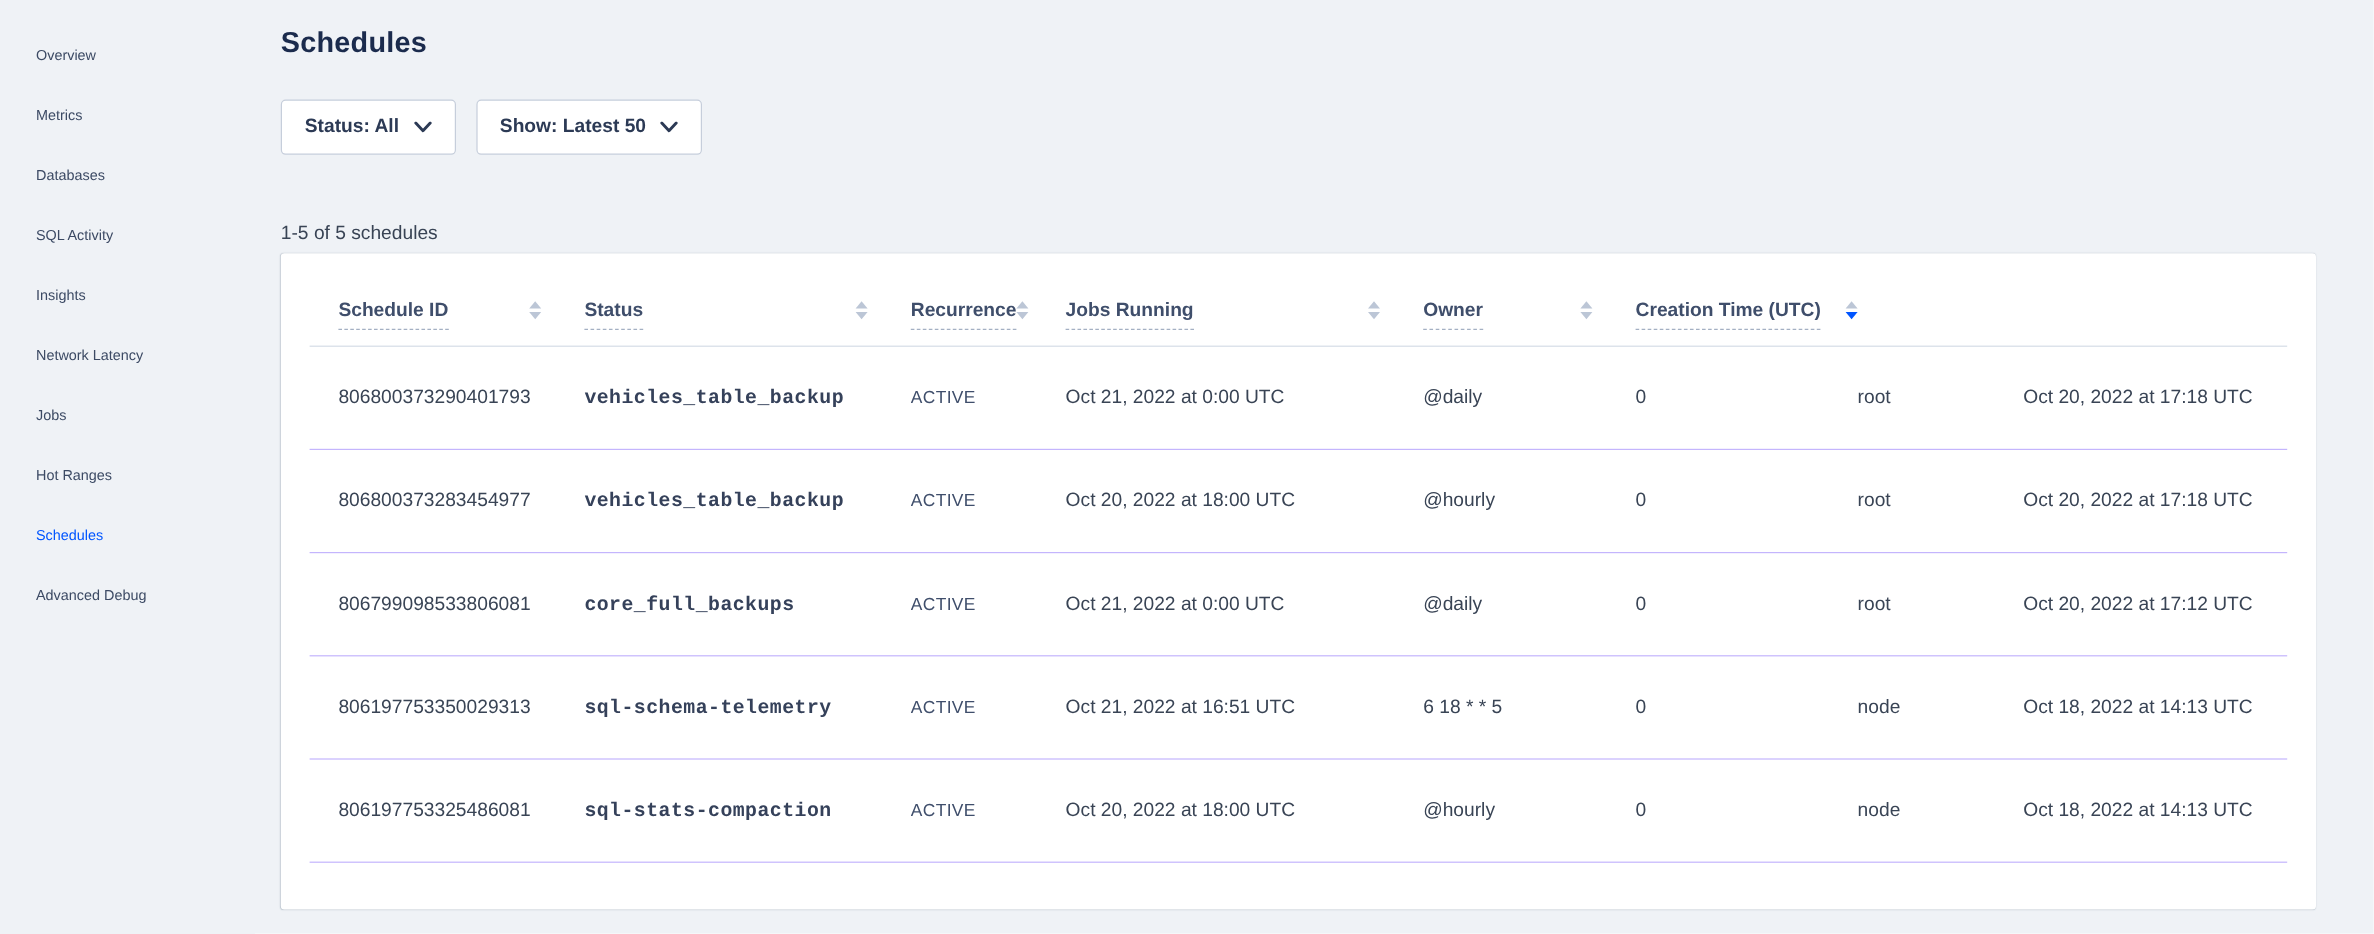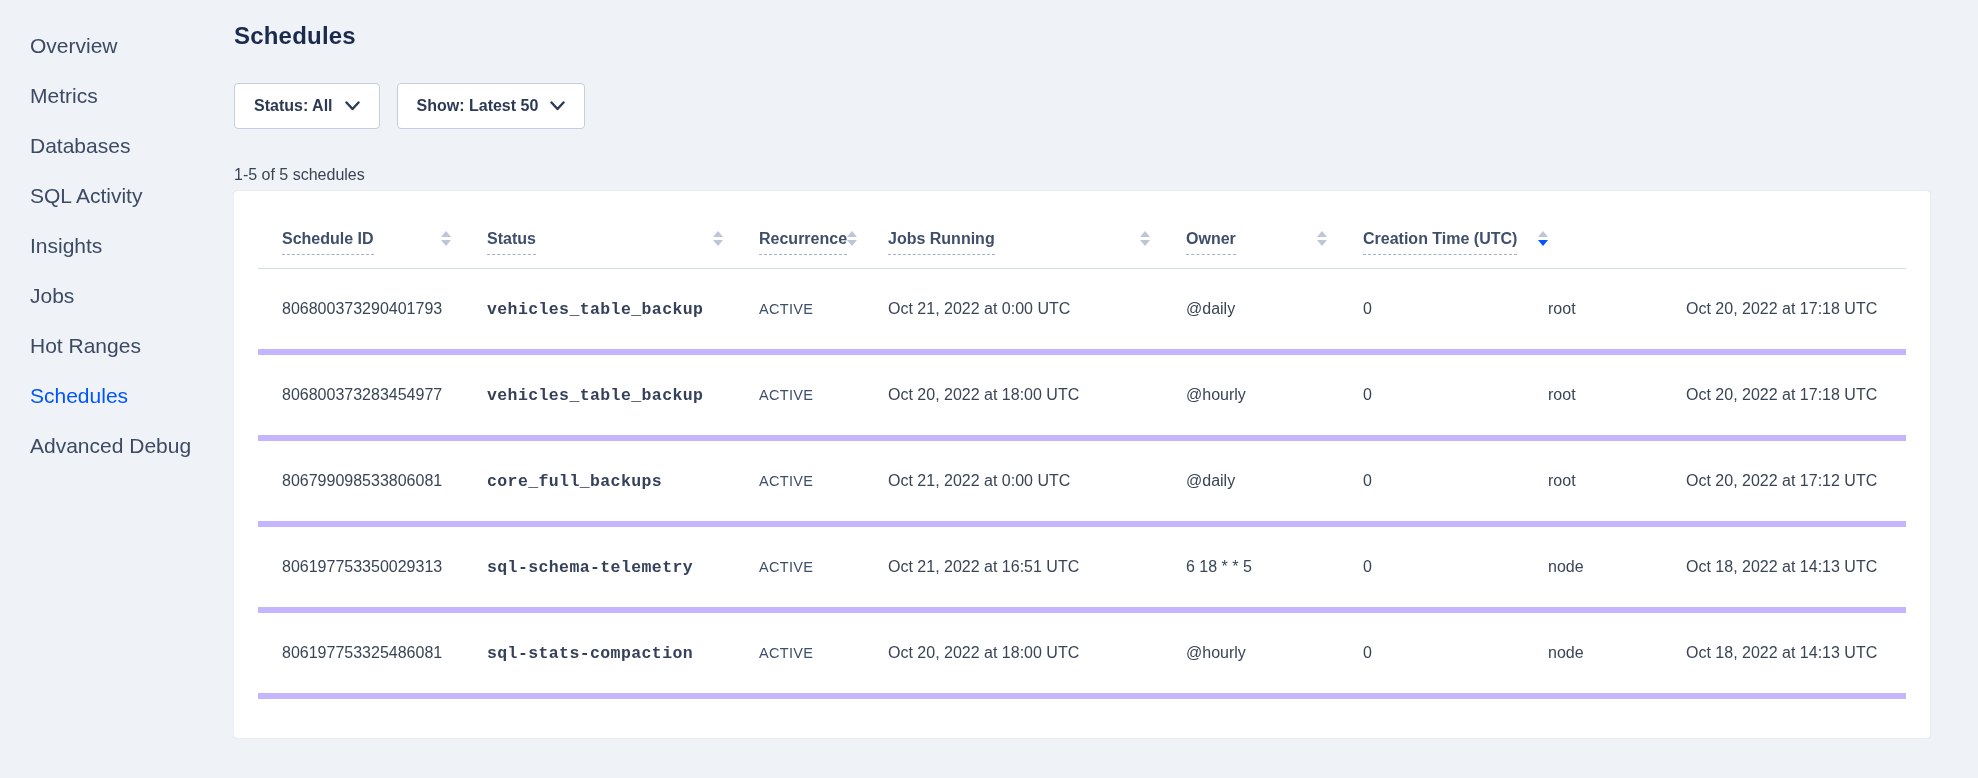--- a/index.html
+++ b/index.html
@@ -9,21 +9,21 @@
     background:#eff2f6;
     color:#394455;
     display:flex;
   }
 
   
   .sidebar { width:186px; flex:0 0 186px; padding-top:21px; }
   .nav-list { list-style:none; }
   .nav-item {
     height:50px; display:flex; align-items:center;
-    padding-left:30px; font-size:21px; color:#3c4a64;
+    padding-left:30px; font-size:12px; color:#3c4a64;
     cursor:pointer; white-space:nowrap;
   }
   .nav-item.active { color:#0055ff; }
 
   
   .main { flex:1; padding:0 48px; }
   .page-title {
     margin-top:22px; font-size:24px; line-height:28px;
     font-weight:700; color:#1b2b4d; letter-spacing:.2px;
   }
@@ -32,21 +32,21 @@
   .dropdown {
     height:46px; background:#ffffff;
     border:1px solid #c6cedb; border-radius:4px;
     display:inline-flex; align-items:center; gap:12px;
     padding:12px 19px; font-family:inherit;
     font-size:16px; font-weight:700; color:#2c3a55;
     cursor:pointer;
   }
   .chev { display:block; }
 
-  .results-count { margin-top:36px; font-size:16px; line-height:19px; color:#394455; }
+  .results-count { margin-top:56px; font-size:16px; line-height:19px; color:#394455; }
 
   
   .card {
     margin-top:7px; background:#ffffff;
     padding:0 24px 39px 24px;
     border-radius:3px;
     box-shadow:0 0 1px rgba(67,90,111,.3);
   }
   .thead, .tr {
     display:grid;
@@ -62,38 +62,39 @@
   .th-label {
     font-size:16px; font-weight:700; color:#3f4e6b; white-space:nowrap;
     padding-bottom:6px; border-bottom:1px dashed #a4b0c3;
   }
   .sort-icon { display:flex; flex-direction:column; gap:3px; margin-bottom:9px; flex:0 0 auto; }
   .tri { width:0; height:0; border-left:5.5px solid transparent; border-right:5.5px solid transparent; }
   .tri-up   { border-bottom:6px solid #bcc6d6; }
   .tri-down { border-top:6px solid #bcc6d6; }
   .sort-icon.sorted-desc .tri-down { border-top-color:#0055ff; }
 
-  .tr { height:86px; align-items:center; border-bottom:6px solid #c4b5fd; }
+  .tr { height:86px; align-items:center; border-bottom:1px solid #c4b5fd; }
   .td { font-size:16px; color:#394455; white-space:nowrap; overflow:hidden; }
   .td-label {
     font-family:"Liberation Mono","DejaVu Sans Mono",monospace;
     font-weight:700; font-size:16.5px; letter-spacing:.4px; color:#35415a;
   }
   .td-status { font-size:14.5px; letter-spacing:.3px; color:#3f4e6b; }
 </style>
 </head>
 <body>
 
 <nav class="sidebar">
   <ul class="nav-list" id="nav-list">
       <li class="nav-item">Overview</li>
       <li class="nav-item">Metrics</li>
       <li class="nav-item">Databases</li>
       <li class="nav-item">SQL Activity</li>
       <li class="nav-item">Insights</li>
+      <li class="nav-item">Network Latency</li>
       <li class="nav-item">Jobs</li>
       <li class="nav-item">Hot Ranges</li>
       <li class="nav-item active">Schedules</li>
       <li class="nav-item">Advanced Debug</li>
     </ul>
 </nav>
 
 <main class="main">
   <h1 class="page-title">Schedules</h1>
 

